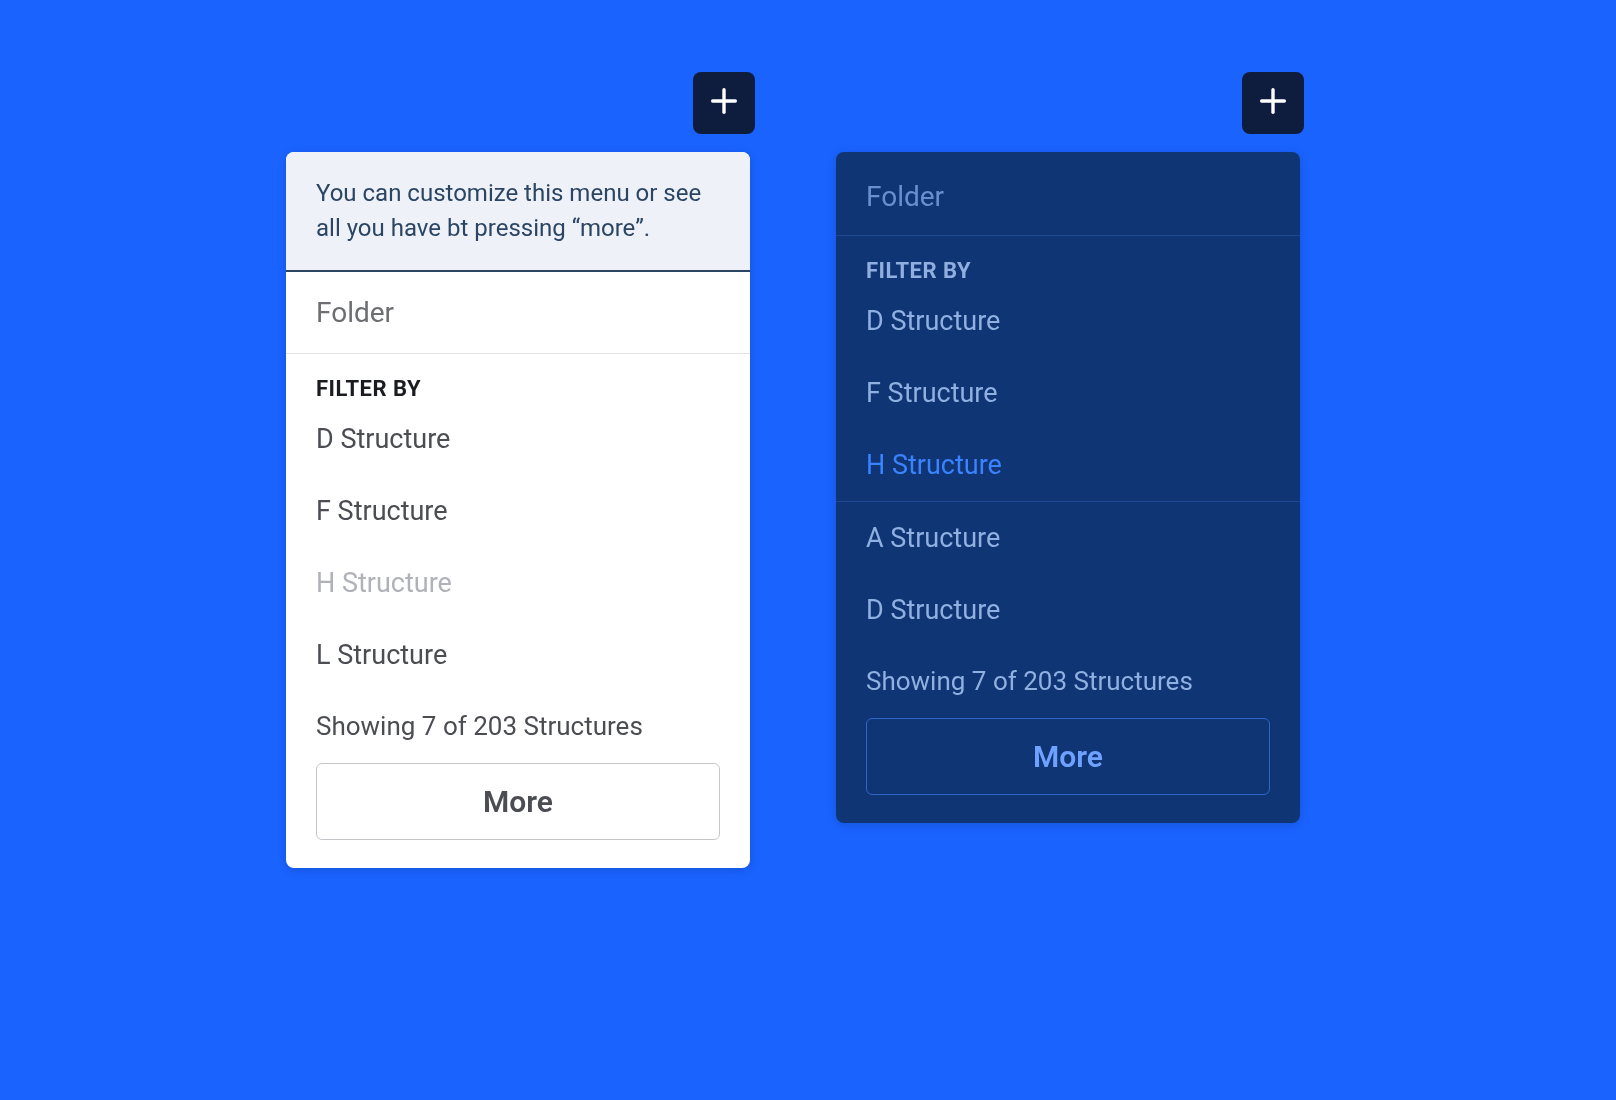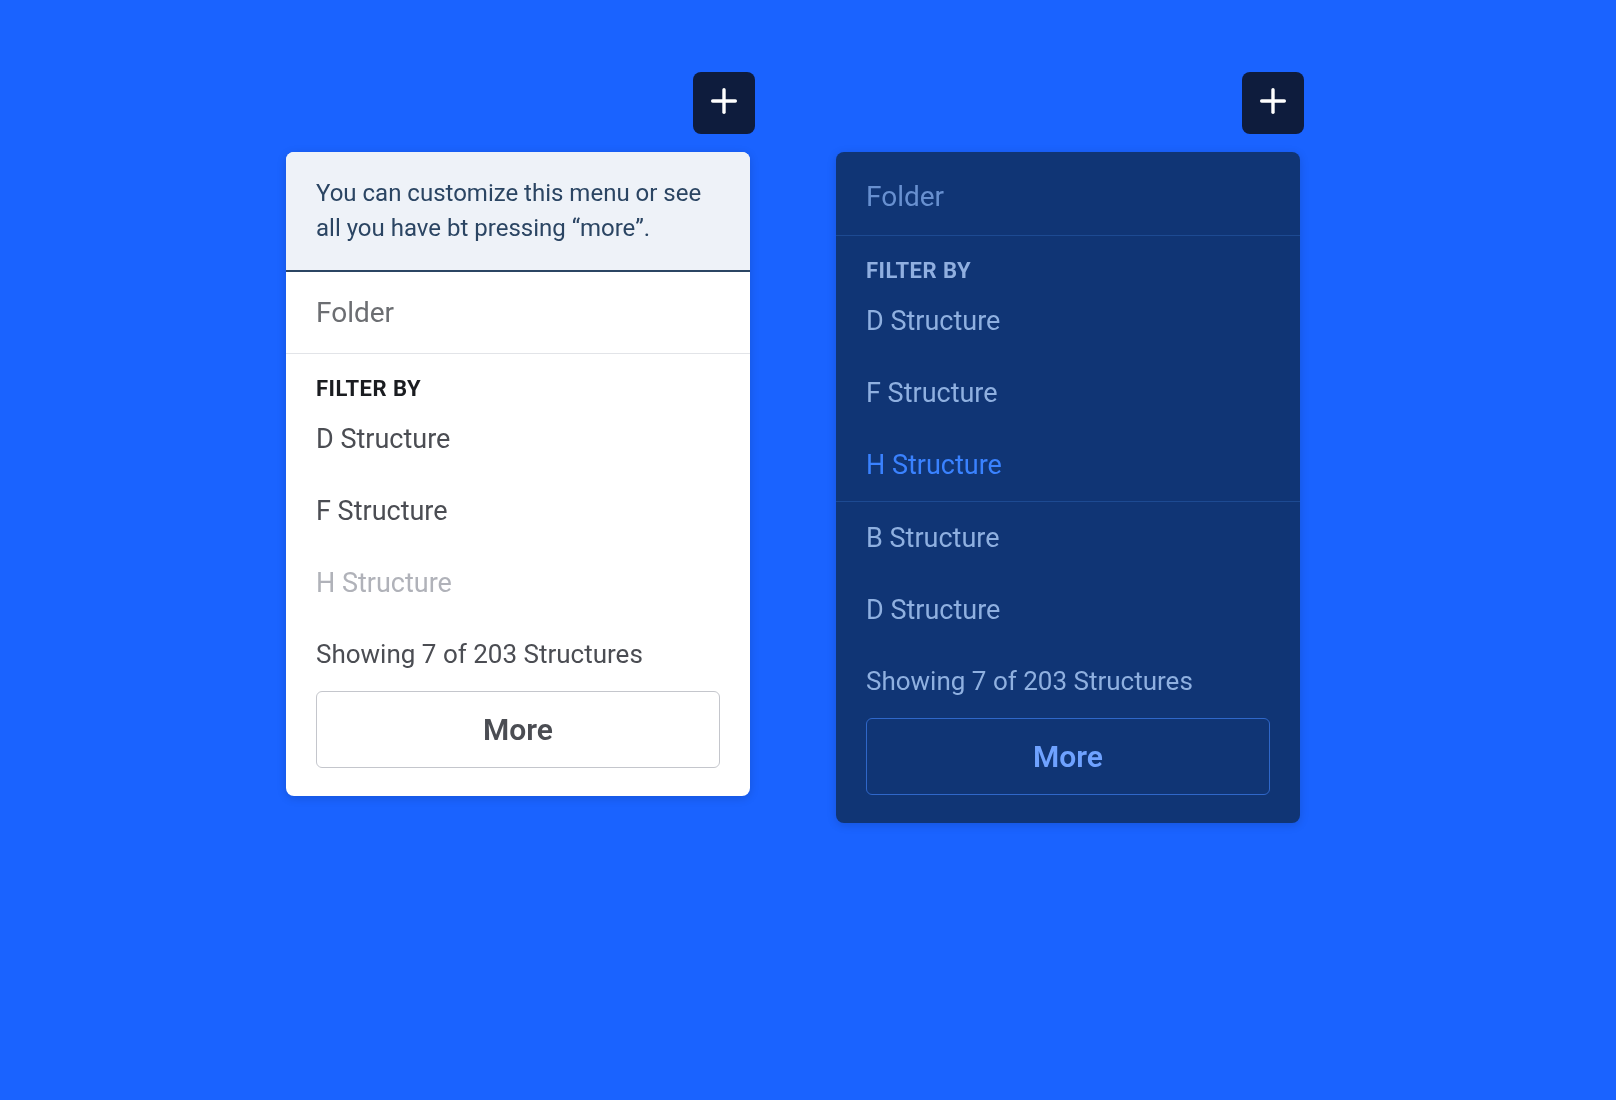--- a/index.html
+++ b/index.html
@@ -158,27 +158,28 @@
   </span>
 </div>
 
 <div class="panel-light light">
   <div class="info-banner">You can customize this menu or see all you have bt pressing “more”.</div>
   <div class="folder-row">Folder</div>
   <div class="filter-label">FILTER BY</div>
   <div class="item">D Structure</div>
   <div class="item">F Structure</div>
   <div class="item disabled">H Structure</div>
+  <div class="item">L Structure</div>
   <div class="showing">Showing 7 of 203 Structures</div>
   <div class="more-btn">More</div>
 </div>
 
 <div class="panel-dark dark">
   <div class="folder-row">Folder</div>
   <div class="filter-label">FILTER BY</div>
   <div class="item">D Structure</div>
   <div class="item">F Structure</div>
   <div class="item highlight">H Structure</div>
-  <div class="item">B Structure</div>
+  <div class="item">A Structure</div>
   <div class="item">D Structure</div>
   <div class="showing">Showing 7 of 203 Structures</div>
   <div class="more-btn">More</div>
 </div>
 
 </body></html>

